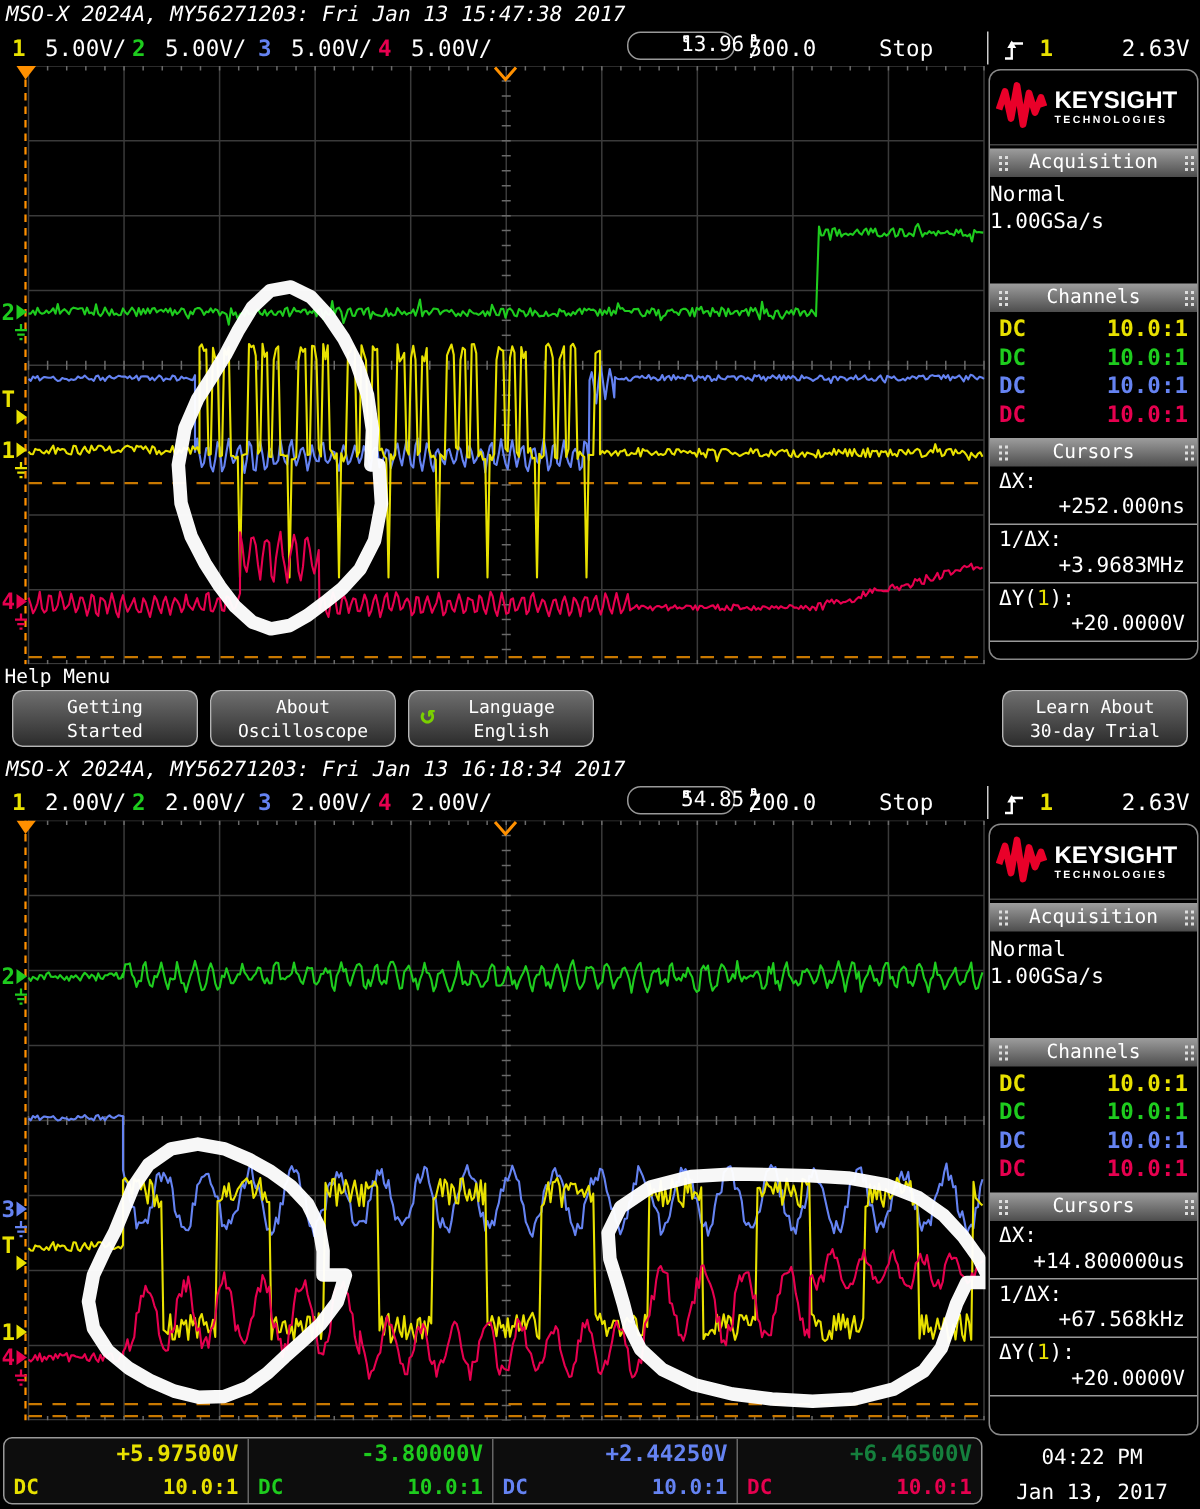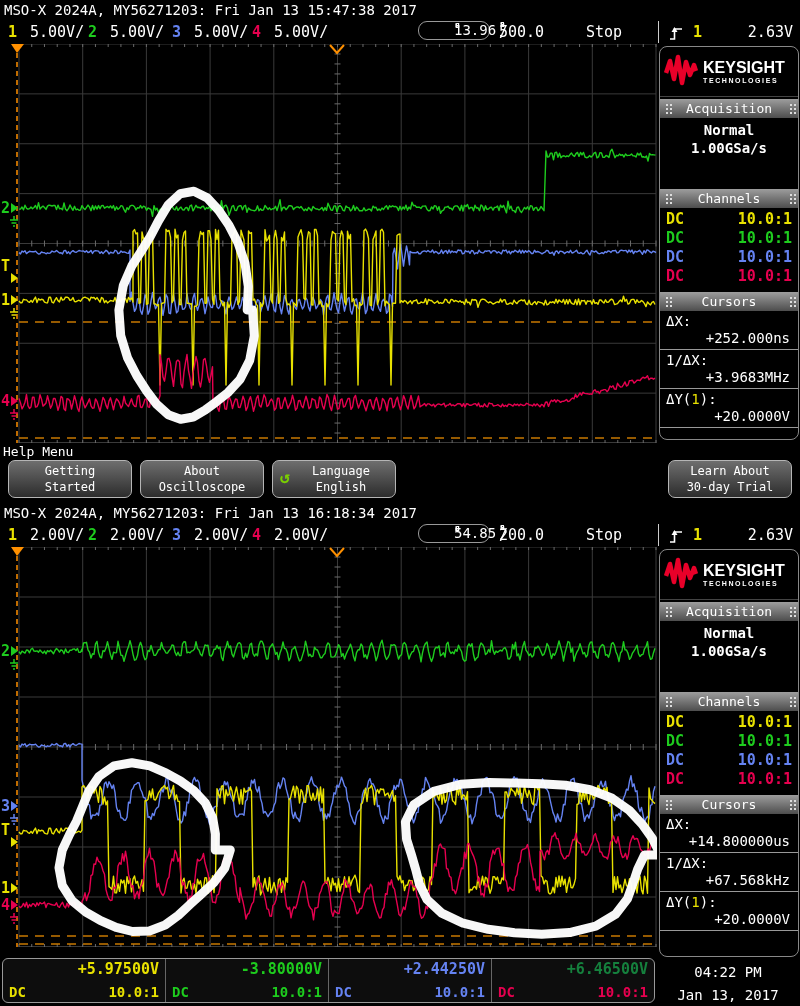--- a/index.html
+++ b/index.html
@@ -2,21 +2,21 @@
 <html><head>
 <meta charset="utf-8">
 <style>
   html,body{margin:0;padding:0;background:#000;}
   body{width:800px;height:1006px;position:relative;overflow:hidden;
        font-family:"DejaVu Sans Mono",monospace;-webkit-font-smoothing:none;}
   .scope{position:absolute;left:0;width:800px;background:#000;}
   .s1{top:0;height:443px;}
   .s2{top:503px;height:503px;}
   .titlebar{height:21px;color:#fff;font-size:14px;line-height:21px;padding-left:4px;
-            white-space:nowrap;background:#000;}
+            white-space:nowrap;background:#000;font-style:italic;}
   .statusbar{position:relative;height:22px;background:#000;color:#fff;font-size:15px;line-height:22px;}
   .statusbar span{position:absolute;top:0;}
   .chnum{font-weight:bold;}
   .n1{left:8px;}  .v1{left:30px;}
   .n2{left:88px;} .v2{left:110px;}
   .n3{left:172px;}.v3{left:194px;}
   .n4{left:252px;}.v4{left:274px;}
   .pill{left:418px;top:2px;width:70px;height:17px;border:1.5px solid #999;border-radius:9px;
         text-align:center;line-height:16px;font-size:14px;}
   .tbase{left:499px;}
@@ -38,21 +38,21 @@
   .s1 .sidebar{height:392px;}
   .s2 .sidebar{height:406px;}
   .brand{height:45px;display:flex;align-items:center;gap:5px;padding:2px 4px;border-bottom:1px solid #444;}
   .brandtxt .bn{font-family:"Liberation Sans",sans-serif;font-weight:bold;font-size:16px;letter-spacing:0;}
   .brandtxt .bs{font-family:"Liberation Sans",sans-serif;font-size:7px;letter-spacing:1.6px;font-weight:bold;}
   .sechead{height:19px;margin-top:2px;background:linear-gradient(#9d9d9d,#4d4d4d);
            display:flex;align-items:center;justify-content:space-between;padding:0 6px;
            font-size:13px;color:#fff;}
   .grip{width:2px;height:2px;background:#ddd;box-shadow:0 4px #ddd,0 8px #ddd,4px 0 #ddd,4px 4px #ddd,4px 8px #ddd;
         margin-top:-8px;}
-  .acqbody{text-align:center;font-size:14px;line-height:18px;padding:3px 0 30px;font-weight:bold;}
+  .acqbody{text-align:left;font-size:14px;line-height:18px;padding:3px 0 30px;}
   .chrows{padding:2px 0 4px;}
   .chrow{display:flex;justify-content:space-between;padding:0 6px;font-size:15px;line-height:19px;font-weight:bold;}
   .curbody{font-size:14px;line-height:17px;}
   .curlabel{padding:2px 6px 0;}
   .curval{text-align:right;padding:0 8px 2px;border-bottom:1px solid #999;}
   
   .helpbar{position:absolute;top:443px;left:0;width:800px;height:60px;background:#000;}
   .helplabel{color:#fff;font-size:13px;padding:1px 0 0 3px;}
   .hbtn{position:absolute;top:17px;width:124px;height:38px;border:1px solid #b5b5b5;border-radius:7px;
         background:linear-gradient(#6e6e6e,#2c2c2c);color:#fff;font-size:12px;line-height:16px;

